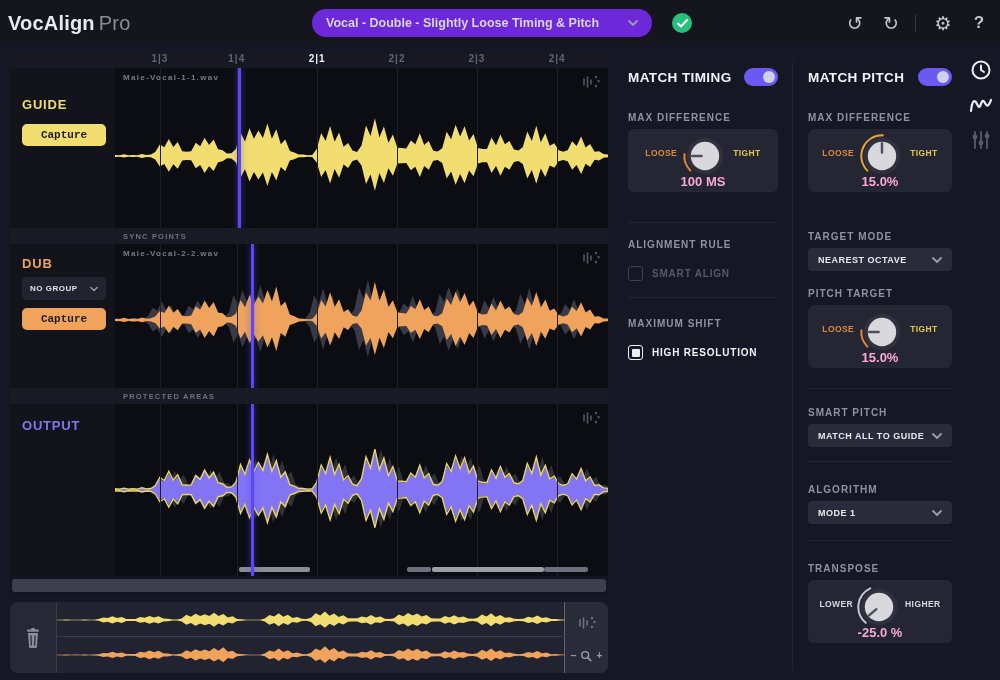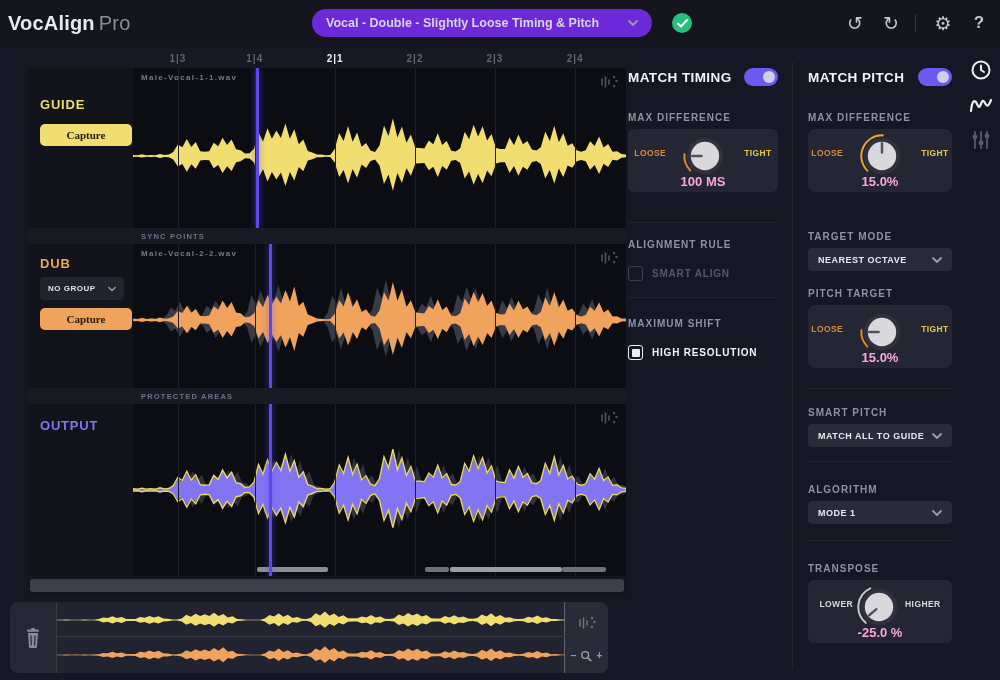--- a/index.html
+++ b/index.html
@@ -20,37 +20,37 @@
   .preset .txt{flex:1;font-size:12.5px;font-weight:bold;color:#d6d7e0;white-space:nowrap;overflow:hidden;}
   .chev{width:10px;height:6px;flex:none;}
   .chev path{fill:none;stroke:#9a9caa;stroke-width:1.8;stroke-linecap:round;stroke-linejoin:round;}
   .checkbadge{position:absolute;left:672px;top:13px;width:20px;height:20px;border-radius:50%;background:#27c07d;
     display:flex;align-items:center;justify-content:center;}
   .checkbadge svg{width:11px;height:9px;}
   .tb-ico{position:absolute;top:0;height:46px;display:flex;align-items:center;justify-content:center;width:30px;
     font-size:19px;color:#c3c4cf;cursor:pointer;}
   .tb-div{position:absolute;left:915px;top:14px;width:1px;height:18px;background:#34353f;}
   
-  .workspace{position:absolute;left:28px;top:52px;width:598px;height:543px;background:#ffffff;}
+  .workspace{position:absolute;left:10px;top:52px;width:598px;height:543px;background:#ffffff;}
   .row{display:flex;}
   .gutter{width:105px;flex:none;background:#12131b;position:relative;}
   .wavearea{width:493px;flex:none;position:relative;overflow:hidden;}
   .ruler{height:16px;background:#171822;position:relative;}
   .ruler .gutter{background:#171822;}
   .tick{position:absolute;top:1px;transform:translateX(-50%);font-size:10px;font-weight:bold;color:#62646f;letter-spacing:1px;}
   .tick.active{color:#eef0f8;}
   .track{position:relative;}
   .t-guide{height:160px;}
   .t-dub{height:144px;}
   .t-output{height:172px;}
   .minibar{height:16px;background:#191a24;display:flex;align-items:center;}
   .minibar span{margin-left:113px;font-size:7.5px;font-weight:bold;letter-spacing:1.2px;color:#6f7180;}
   .track-name{position:absolute;left:12px;font-size:13px;font-weight:bold;letter-spacing:.8px;}
-  .cap-btn{position:absolute;left:12px;width:92px;height:22px;border:none;border-radius:5px;
-    font-family:Liberation Serif, serif;font-size:11px;font-weight:bold;color:#23200e;cursor:pointer;}
+  .cap-btn{position:absolute;left:12px;width:84px;height:22px;border:none;border-radius:5px;
+    font-family:Liberation Mono, monospace;font-size:11px;font-weight:bold;color:#23200e;cursor:pointer;}
   .grp-dd{position:absolute;left:12px;width:84px;height:23px;background:#22232e;border-radius:4px;
     display:flex;align-items:center;padding:0 8px;cursor:pointer;}
   .grp-dd .txt{flex:1;font-size:8px;font-weight:bold;letter-spacing:.5px;color:#e2e3ec;}
   .filelabel{position:absolute;left:8px;top:5px;font-size:8px;font-weight:bold;letter-spacing:1.3px;color:#73758300;color:#787a88;}
   .gridline{position:absolute;top:0;bottom:0;width:1px;background:#1e1f2a;}
   .playhead{position:absolute;top:0;bottom:0;width:3px;background:#5b48f0;box-shadow:0 0 6px #5b48f0aa;}
   .wave-svg{position:absolute;left:0;top:0;}
   .spark{position:absolute;right:7px;top:6px;width:20px;height:16px;cursor:pointer;opacity:.75;}
   .procbar{position:absolute;height:5px;bottom:4px;border-radius:2px;}
   .scrollrow{height:19px;background:#141520;position:relative;}
@@ -74,21 +74,21 @@
   .col2{width:144px;margin-left:30px;}
   .colsep{position:absolute;left:172px;top:10px;bottom:10px;width:1px;background:#23242f;}
   .sec-title-row{display:flex;align-items:center;justify-content:space-between;padding-top:16px;}
   .sec-title{font-size:13.5px;font-weight:bold;letter-spacing:.4px;color:#f2f3f9;}
   .toggle{width:34px;height:18px;border-radius:9px;background:#3a3b49;position:relative;cursor:pointer;flex:none;}
   .toggle.on{background:#6a5af2;}
   .toggle .tk{position:absolute;top:3px;left:3px;width:12px;height:12px;border-radius:50%;background:#cdd0e8;}
   .toggle.on .tk{left:auto;right:3px;}
   .sec-label{font-size:10px;letter-spacing:1px;color:#8f91a3;font-weight:bold;}
   .knob-panel{background:#252634;border-radius:6px;height:63px;position:relative;margin-top:6px;}
-  .knob-row{display:flex;align-items:center;justify-content:center;gap:16px;height:46px;padding-top:2px;}
+  .knob-row{display:flex;align-items:center;justify-content:center;gap:5px;height:46px;padding-top:2px;}
   .klabel{font-size:8.5px;font-weight:bold;letter-spacing:.4px;}
   .kl-left{color:#d98a3d;}
   .kl-right{color:#e3c44f;}
   .kl-neutral{color:#d6d7e0;}
   .knob{width:46px;height:46px;flex:none;cursor:pointer;margin-top:6px;}
   .kval{text-align:center;font-size:13px;font-weight:bold;color:#f9a8d4;margin-top:-1px;}
   .dropdown{height:23px;background:#2a2b3a;border-radius:4px;display:flex;align-items:center;padding:0 10px;margin-top:6px;cursor:pointer;}
   .dropdown .txt{flex:1;font-size:9px;font-weight:bold;letter-spacing:.5px;color:#e8e8ee;white-space:nowrap;}
   .checkrow{display:flex;align-items:center;gap:9px;cursor:pointer;}
   .cbox{width:15px;height:15px;border-radius:3px;border:1.5px solid #3f4150;flex:none;display:flex;align-items:center;justify-content:center;}

